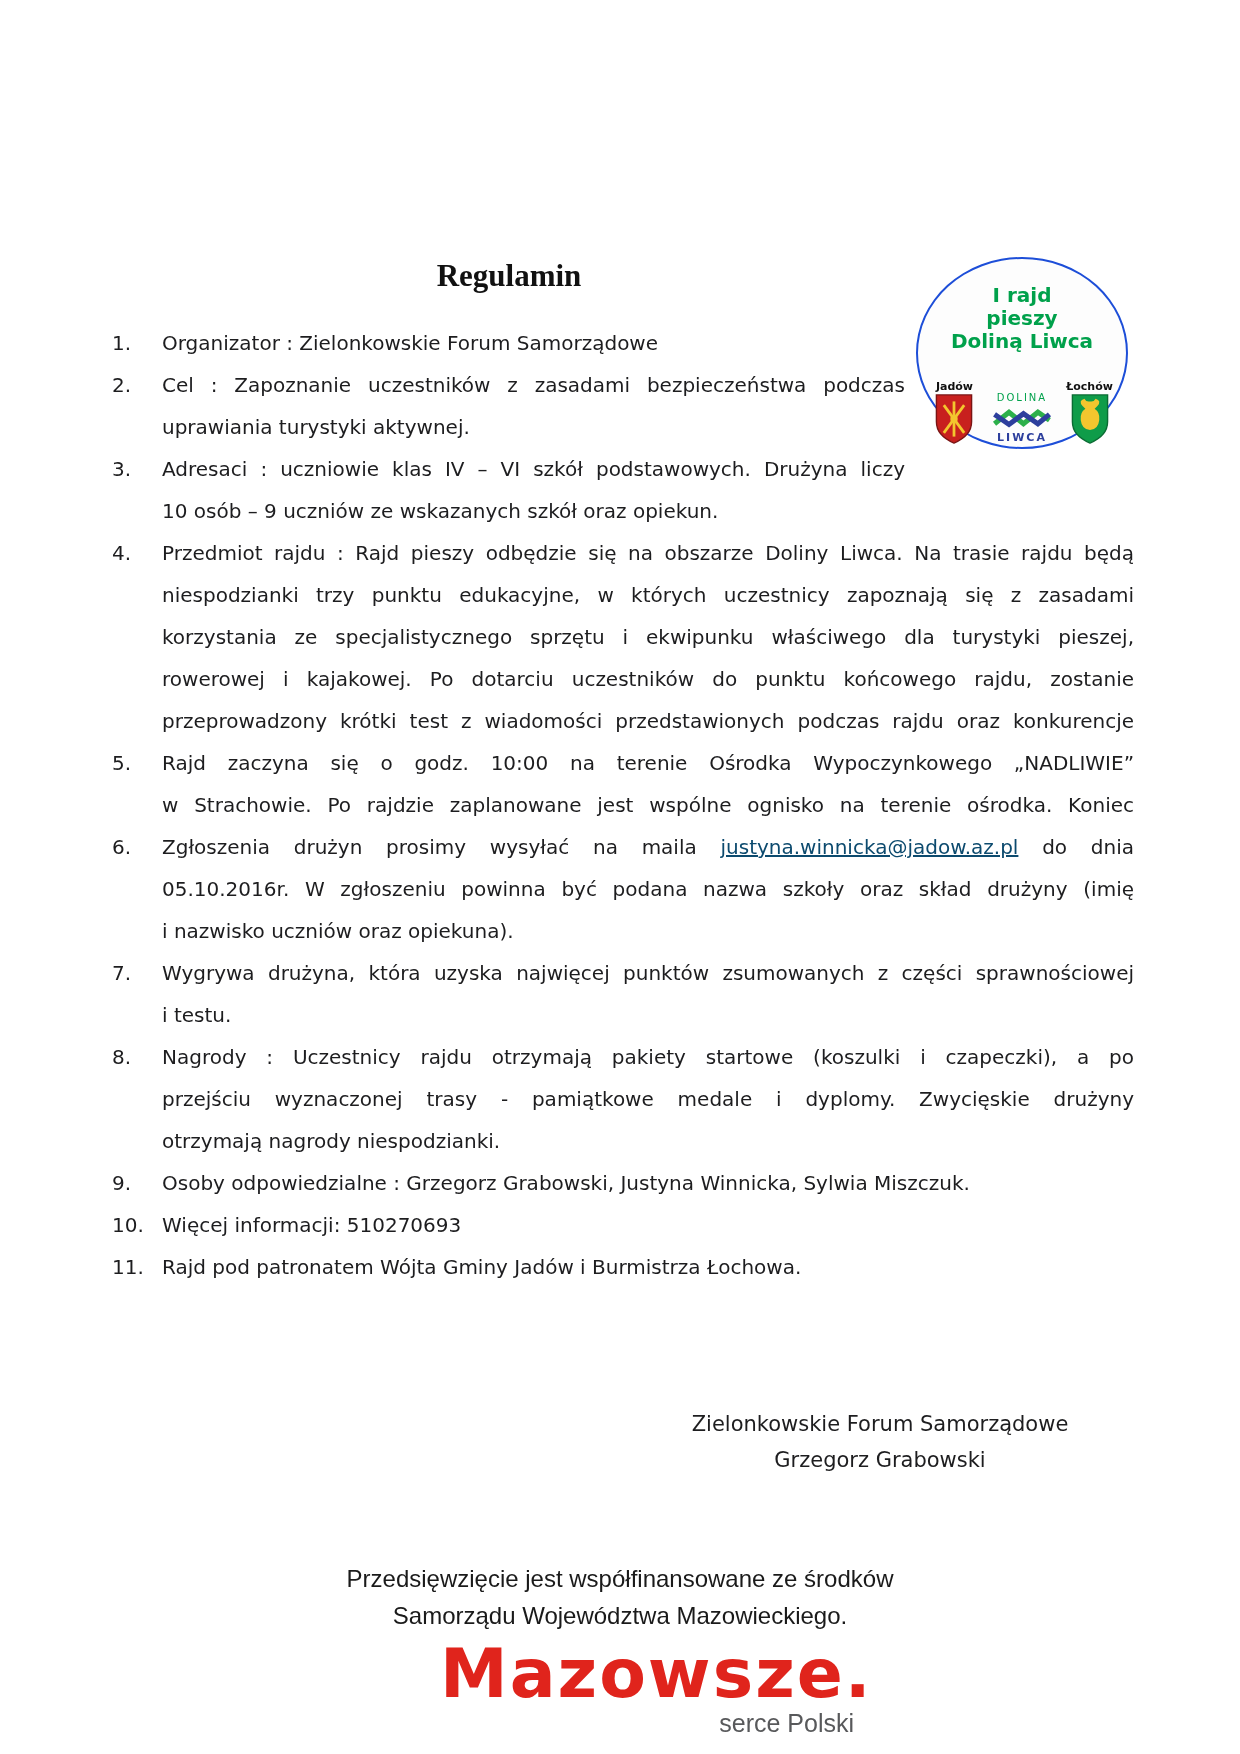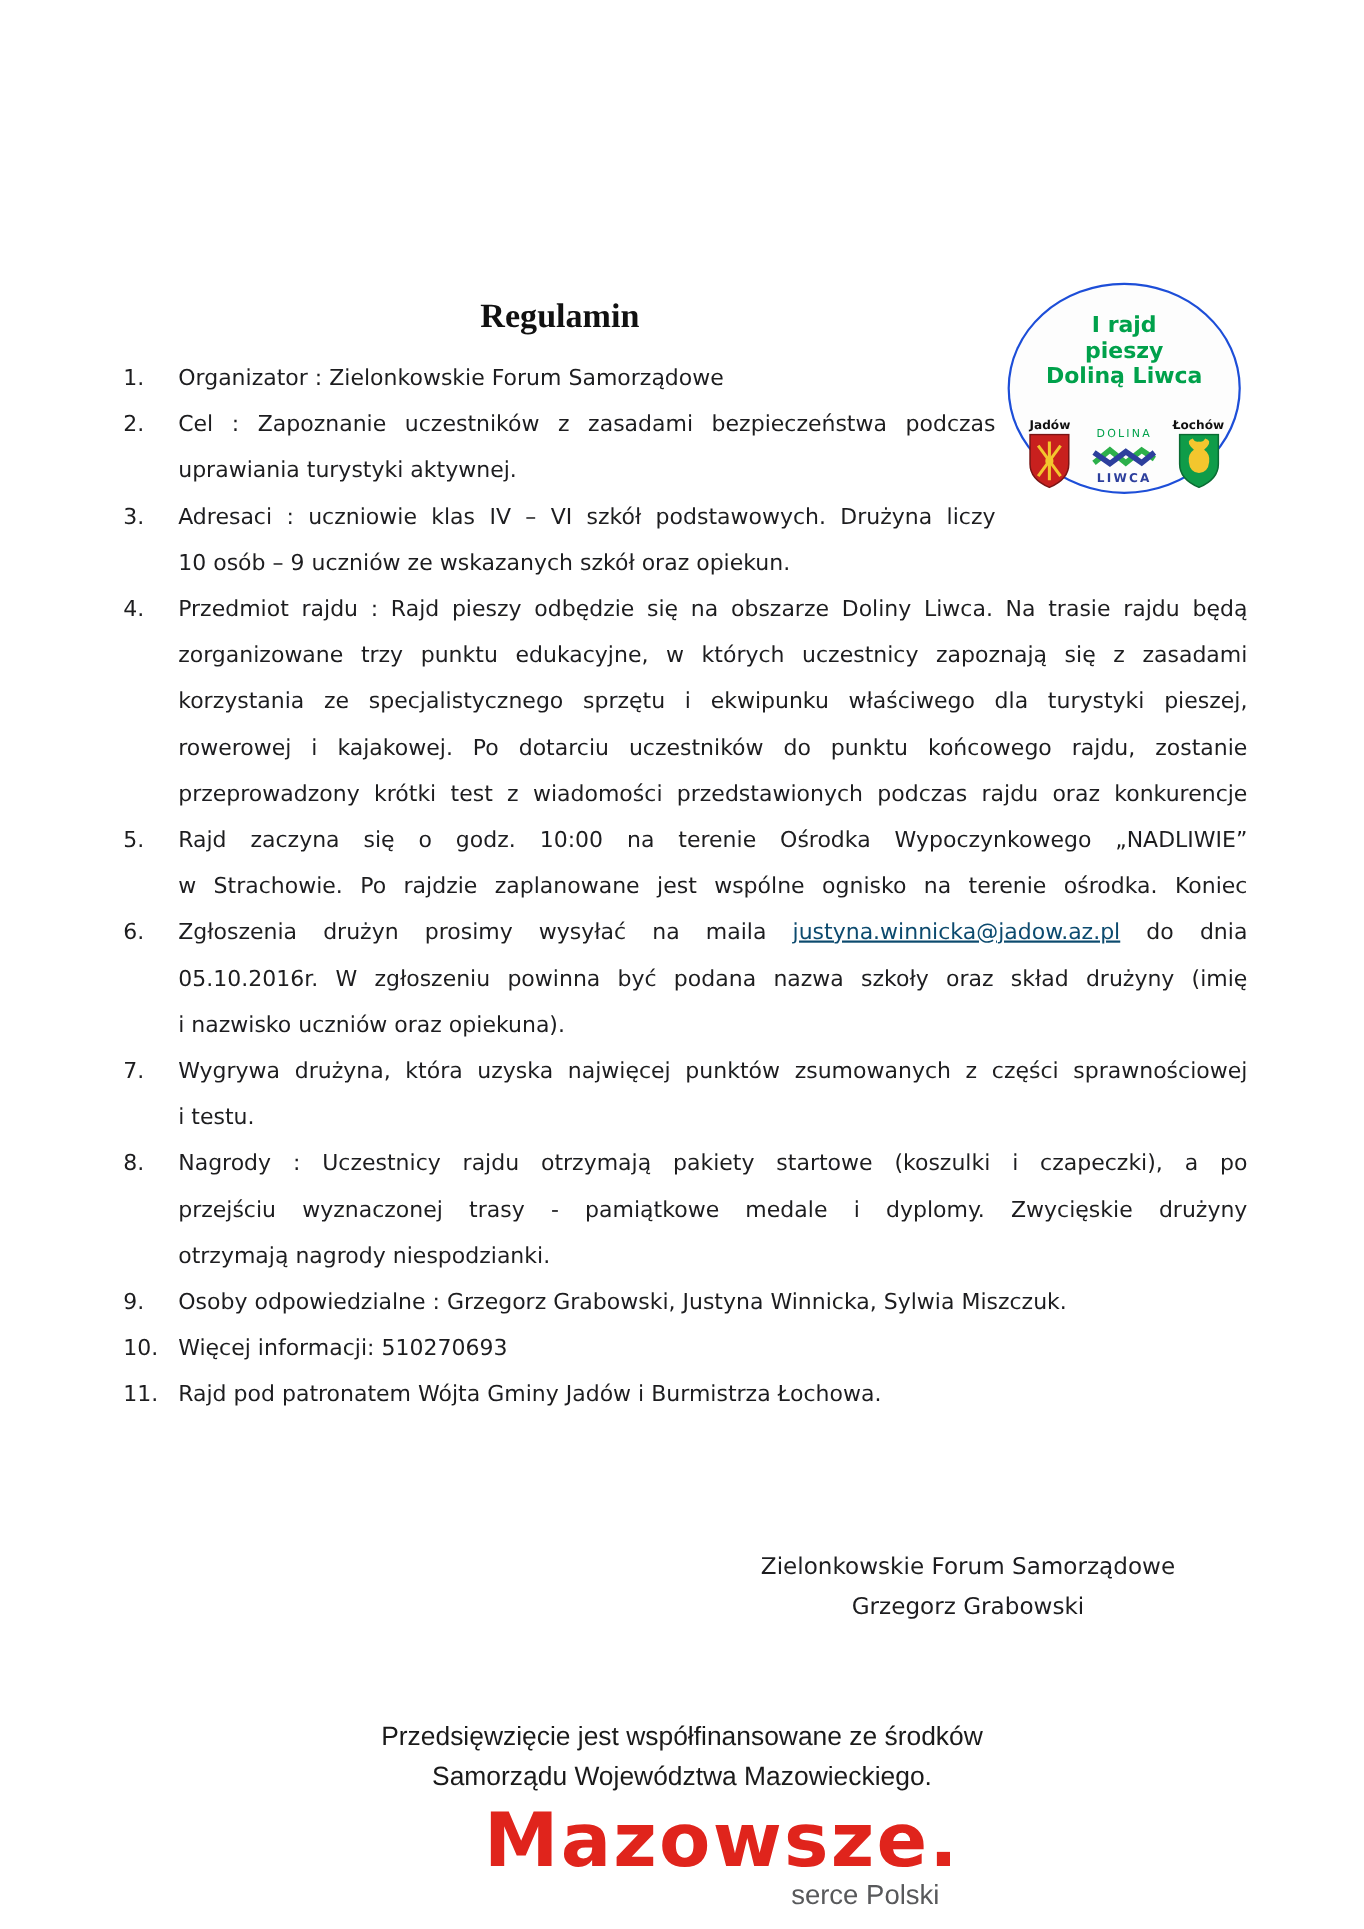--- a/index.html
+++ b/index.html
@@ -3,33 +3,33 @@
 <meta charset="utf-8">
 <style>
   html,body { margin:0; padding:0; background:#ffffff; }
   .page {
     position:relative; width:1240px; height:1754px; background:#ffffff;
     font-family:"DejaVu Sans", sans-serif; color:#1d1d1f; overflow:hidden;
   }
 
   
   .doc-title {
-    position:absolute; top:269px; left:0; width:1018px; text-align:center;
+    position:absolute; top:258px; left:0; width:1018px; text-align:center;
     font-family:"Liberation Serif", serif; font-weight:700; font-size:31px; color:#111;
   }
 
   
   .logo {
     position:absolute; left:916px; top:257px; width:212px; height:192px;
     border:2px solid #1d4ed8; border-radius:50%; background:#fdfdfd; box-sizing:border-box;
   }
   .logo-title { margin-top:25px; text-align:center; color:#00a14b; font-weight:700;
     font-size:20px; line-height:23px; }
   .crest-row { position:absolute; left:13px; right:13px; top:121px;
-    display:flex; justify-content:space-between; align-items:center; }
+    display:flex; justify-content:space-between; align-items:flex-end; }
   .crest { width:48px; text-align:center; }
   .crest-label { font-size:11px; font-weight:700; color:#101010; line-height:13px; margin-bottom:1px; }
   .crest svg { width:38px; height:50px; display:block; margin:0 auto; }
   .emblem { width:90px; text-align:center; padding-top:5px; }
   .emblem-top { color:#00a14b; font-size:10px; font-weight:400; letter-spacing:2px; line-height:12px; }
   .emblem-bottom { color:#2d3f9d; font-size:11px; font-weight:700; letter-spacing:2px; line-height:12px; }
   .waves { width:80px; height:26px; margin:1px auto 1px auto; display:block; }
 
   
   .list { position:absolute; top:322px; left:112px; width:1022px; font-size:20px; }
@@ -121,21 +121,21 @@
     </div>
     <div class="line">
       <span>10 osób – 9 uczniów ze wskazanych szkół oraz opiekun.</span>
     </div>
 
     <div class="line j">
       <span class="num">4.</span>
       <span>Przedmiot rajdu : Rajd pieszy odbędzie się na obszarze Doliny Liwca. Na trasie rajdu będą</span>
     </div>
     <div class="line j">
-      <span>zorganizowane trzy punktu edukacyjne, w których uczestnicy zapoznają się z zasadami</span>
+      <span>niespodzianki trzy punktu edukacyjne, w których uczestnicy zapoznają się z zasadami</span>
     </div>
     <div class="line j">
       <span>korzystania ze specjalistycznego sprzętu i ekwipunku właściwego dla turystyki pieszej,</span>
     </div>
     <div class="line j">
       <span>rowerowej i kajakowej. Po dotarciu uczestników do punktu końcowego rajdu, zostanie</span>
     </div>
     <div class="line j">
       <span>przeprowadzony krótki test z wiadomości przedstawionych podczas rajdu oraz konkurencje</span>
     </div>

